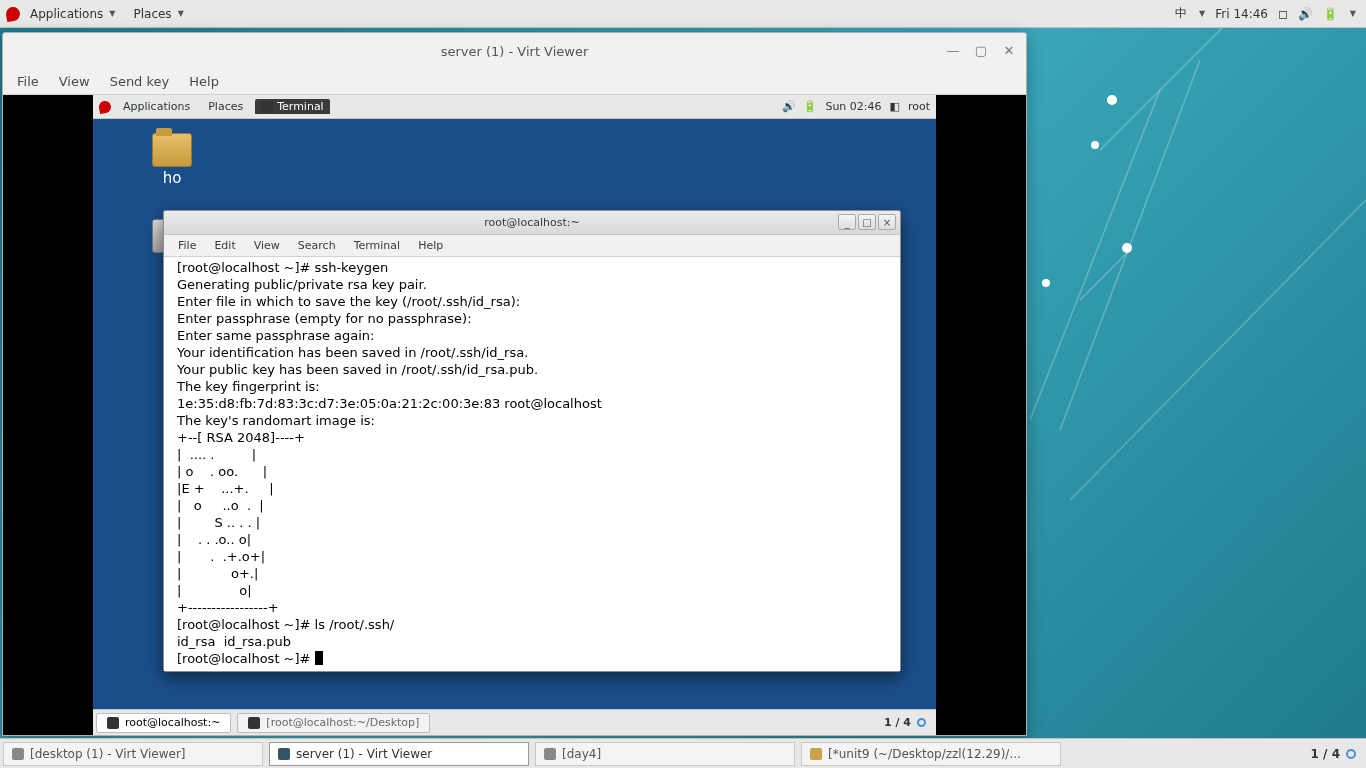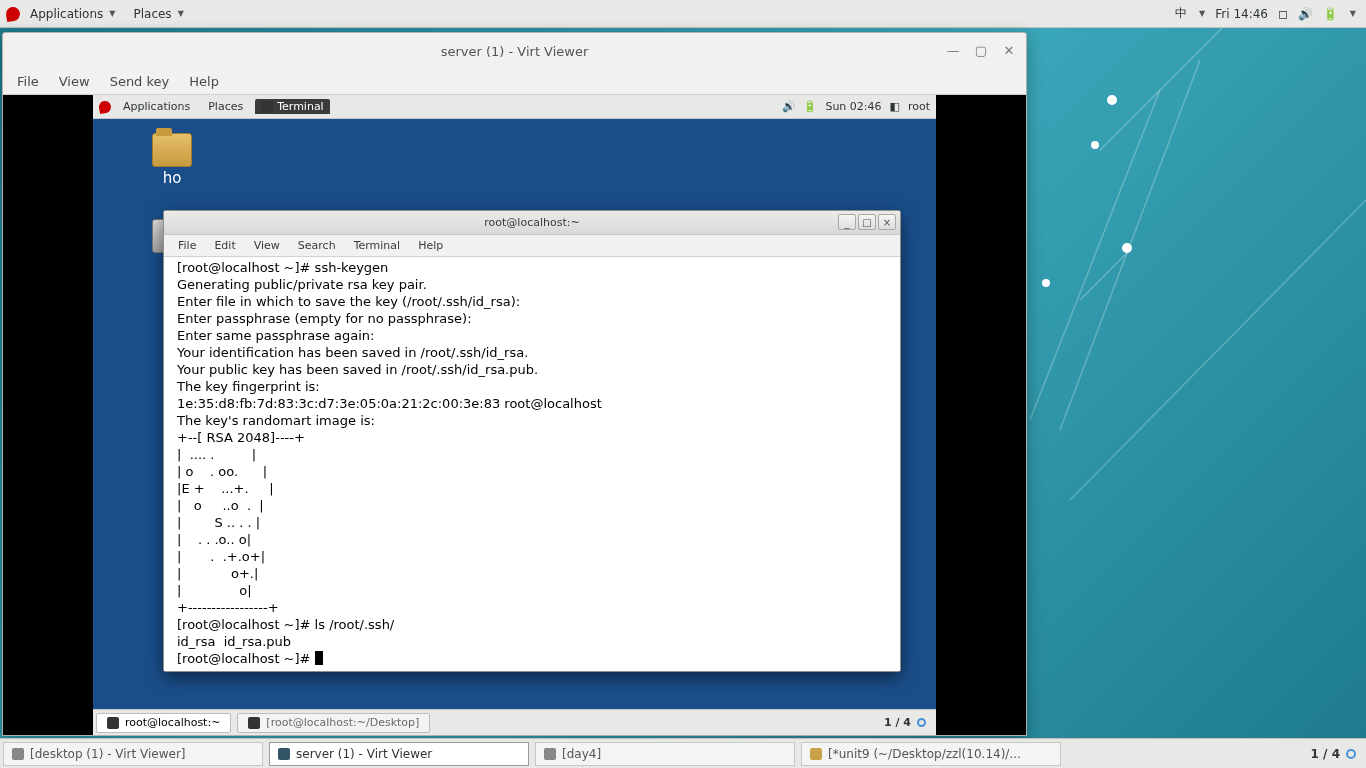--- a/index.html
+++ b/index.html
@@ -292,20 +292,20 @@
     <div class="tbtn active">
       <span class="sq-ic" style="background:#356"></span>
       <span>server (1) - Virt Viewer</span>
     </div>
     <div class="tbtn">
       <span class="sq-ic"></span>
       <span>[day4]</span>
     </div>
     <div class="tbtn">
       <span class="sq-ic" style="background:#c9a24a"></span>
-      <span>[*unit9 (~/Desktop/zzl(10.14)/...</span>
+      <span>[*unit9 (~/Desktop/zzl(12.29)/...</span>
     </div>
     <div class="wscount">
       <span>1 / 4</span>
       <span class="ws-ind"></span>
     </div>
   </div>
 </div>
 
 </body></html>

